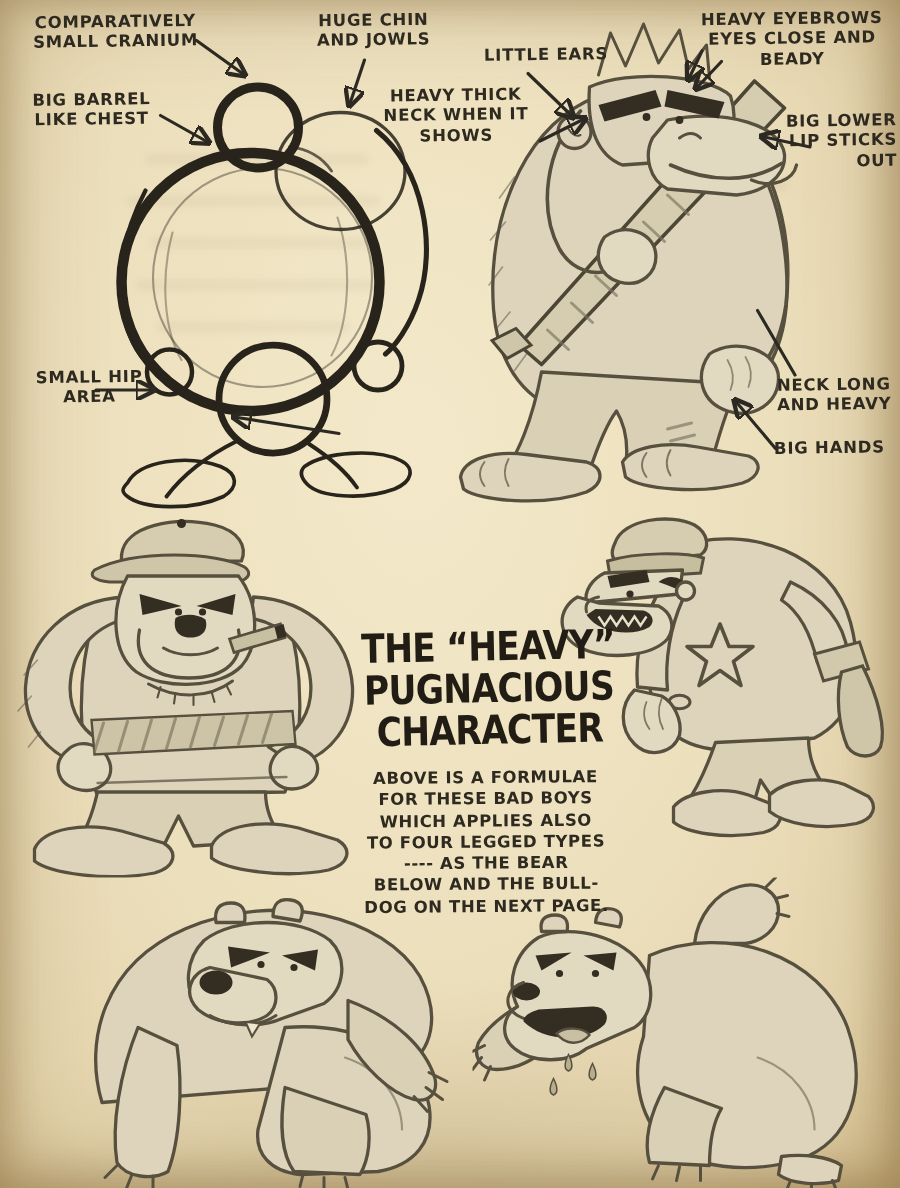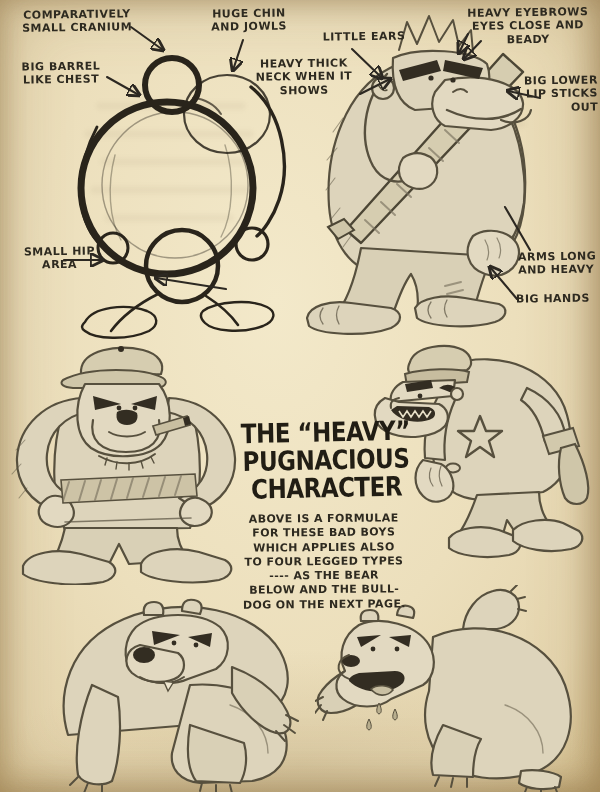--- a/index.html
+++ b/index.html
@@ -272,21 +272,21 @@
   <div class="label center" style="left:10px;top:60px;width:102px">BIG BARREL
 LIKE CHEST</div>
   <div class="label center" style="left:248px;top:57px;width:112px">HEAVY THICK
 NECK WHEN IT
 SHOWS</div>
   <div class="label right" style="left:518px;top:74px;width:80px">BIG LOWER
 LIP STICKS
 OUT</div>
   <div class="label center" style="left:12px;top:245px;width:95px">SMALL HIP
 AREA</div>
-  <div class="label" style="left:518px;top:250px;width:82px">ARMS LONG
+  <div class="label" style="left:518px;top:250px;width:82px">NECK LONG
 AND HEAVY</div>
   <div class="label" style="left:516px;top:292px;width:84px">BIG HANDS</div>
 
   <div class="title" style="left:238px;top:424px;width:176px">THE “HEAVY”
 PUGNACIOUS
 CHARACTER</div>
   <div class="body-text" style="left:226px;top:512px;width:196px">ABOVE IS A FORMULAE
 FOR THESE BAD BOYS
 WHICH APPLIES ALSO
 TO FOUR LEGGED TYPES

